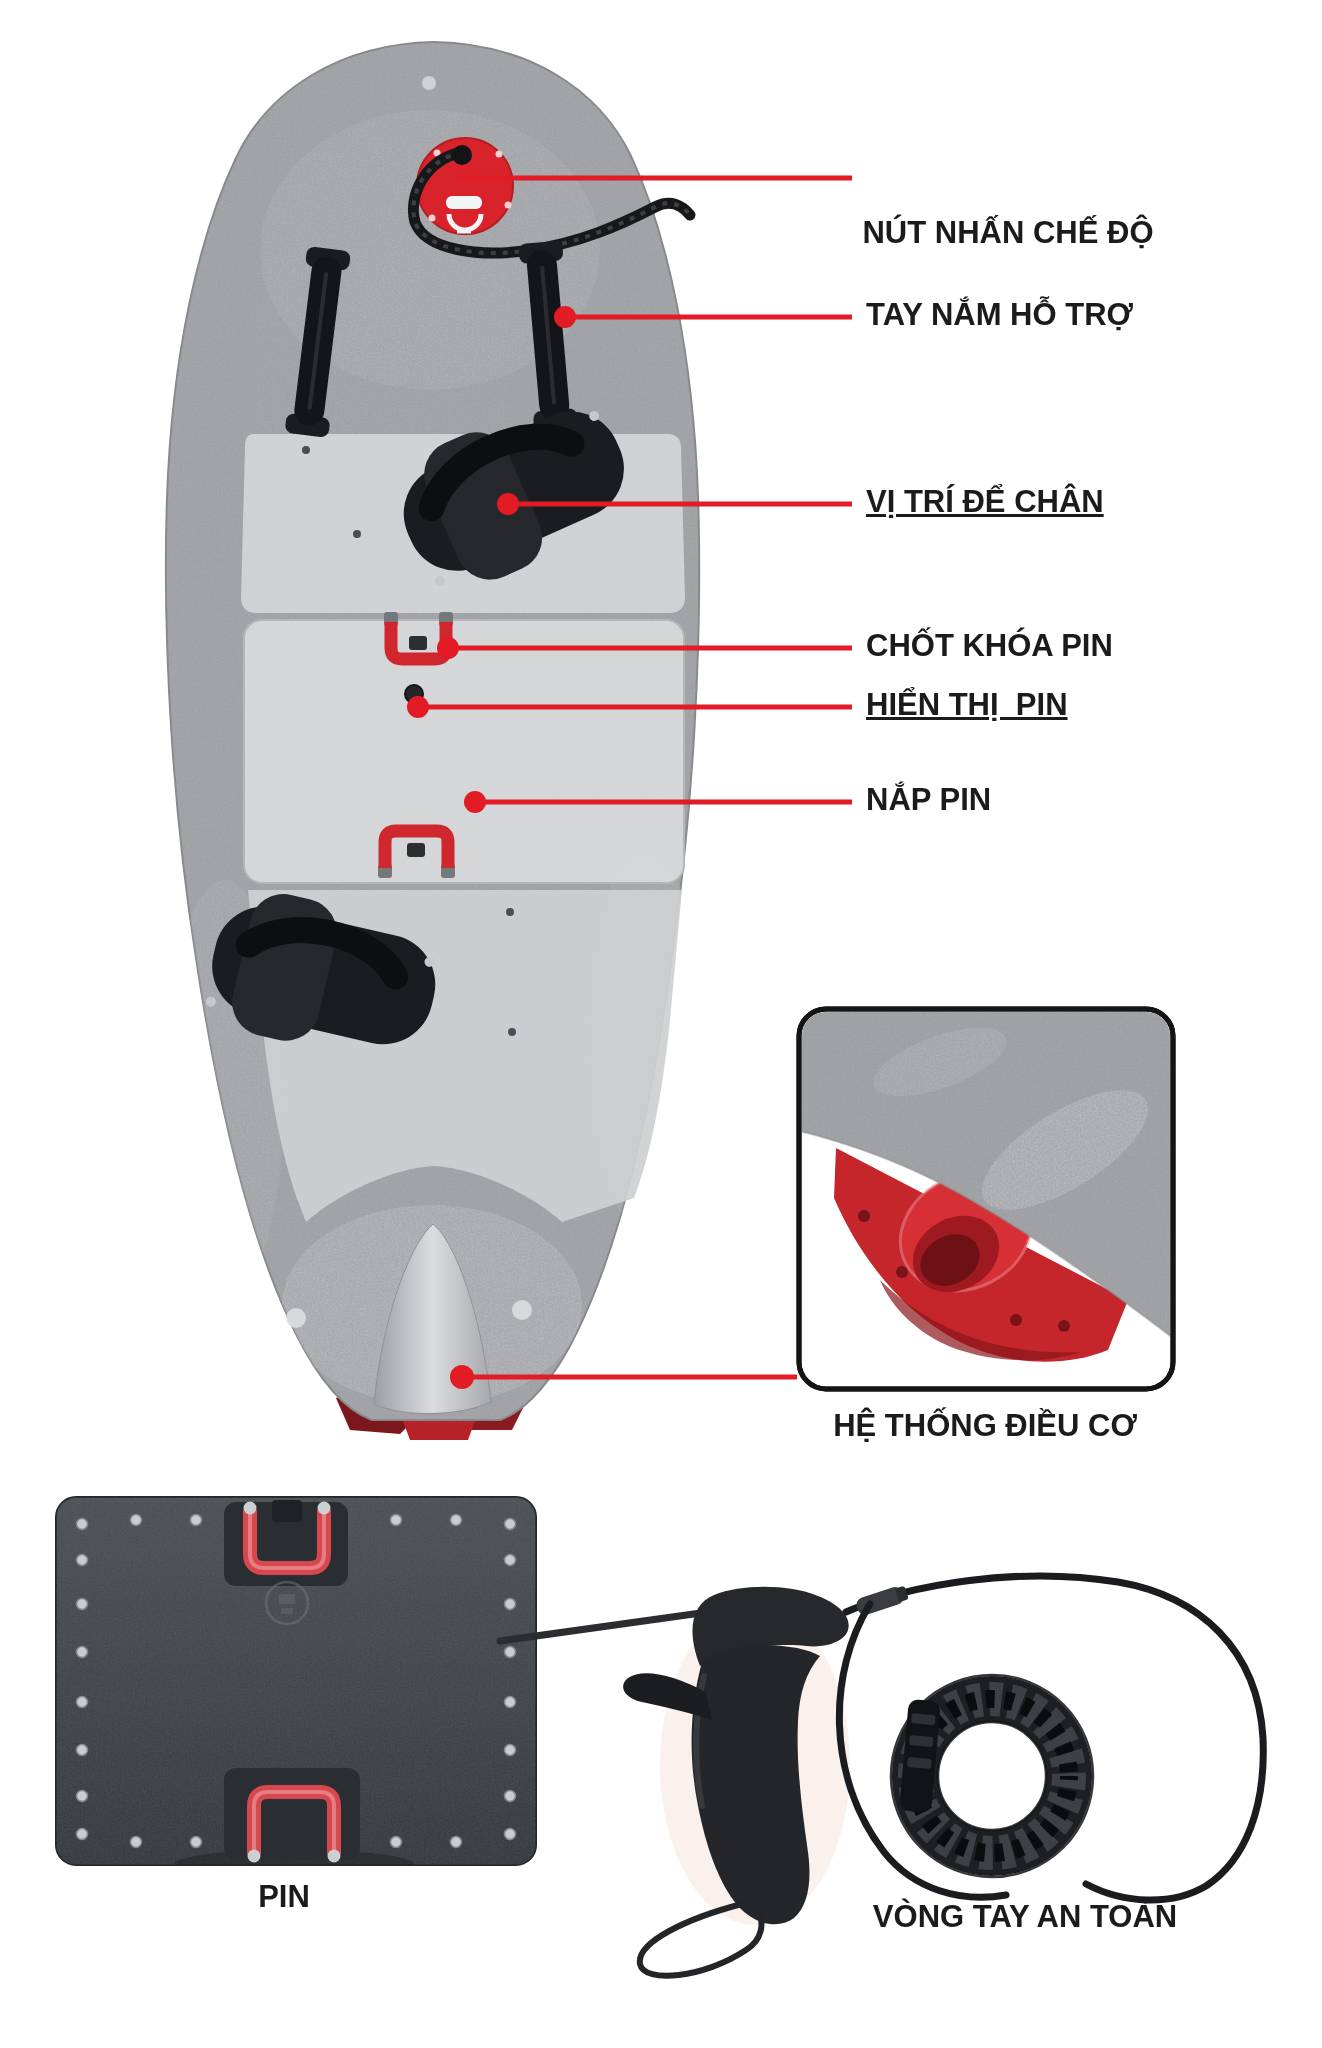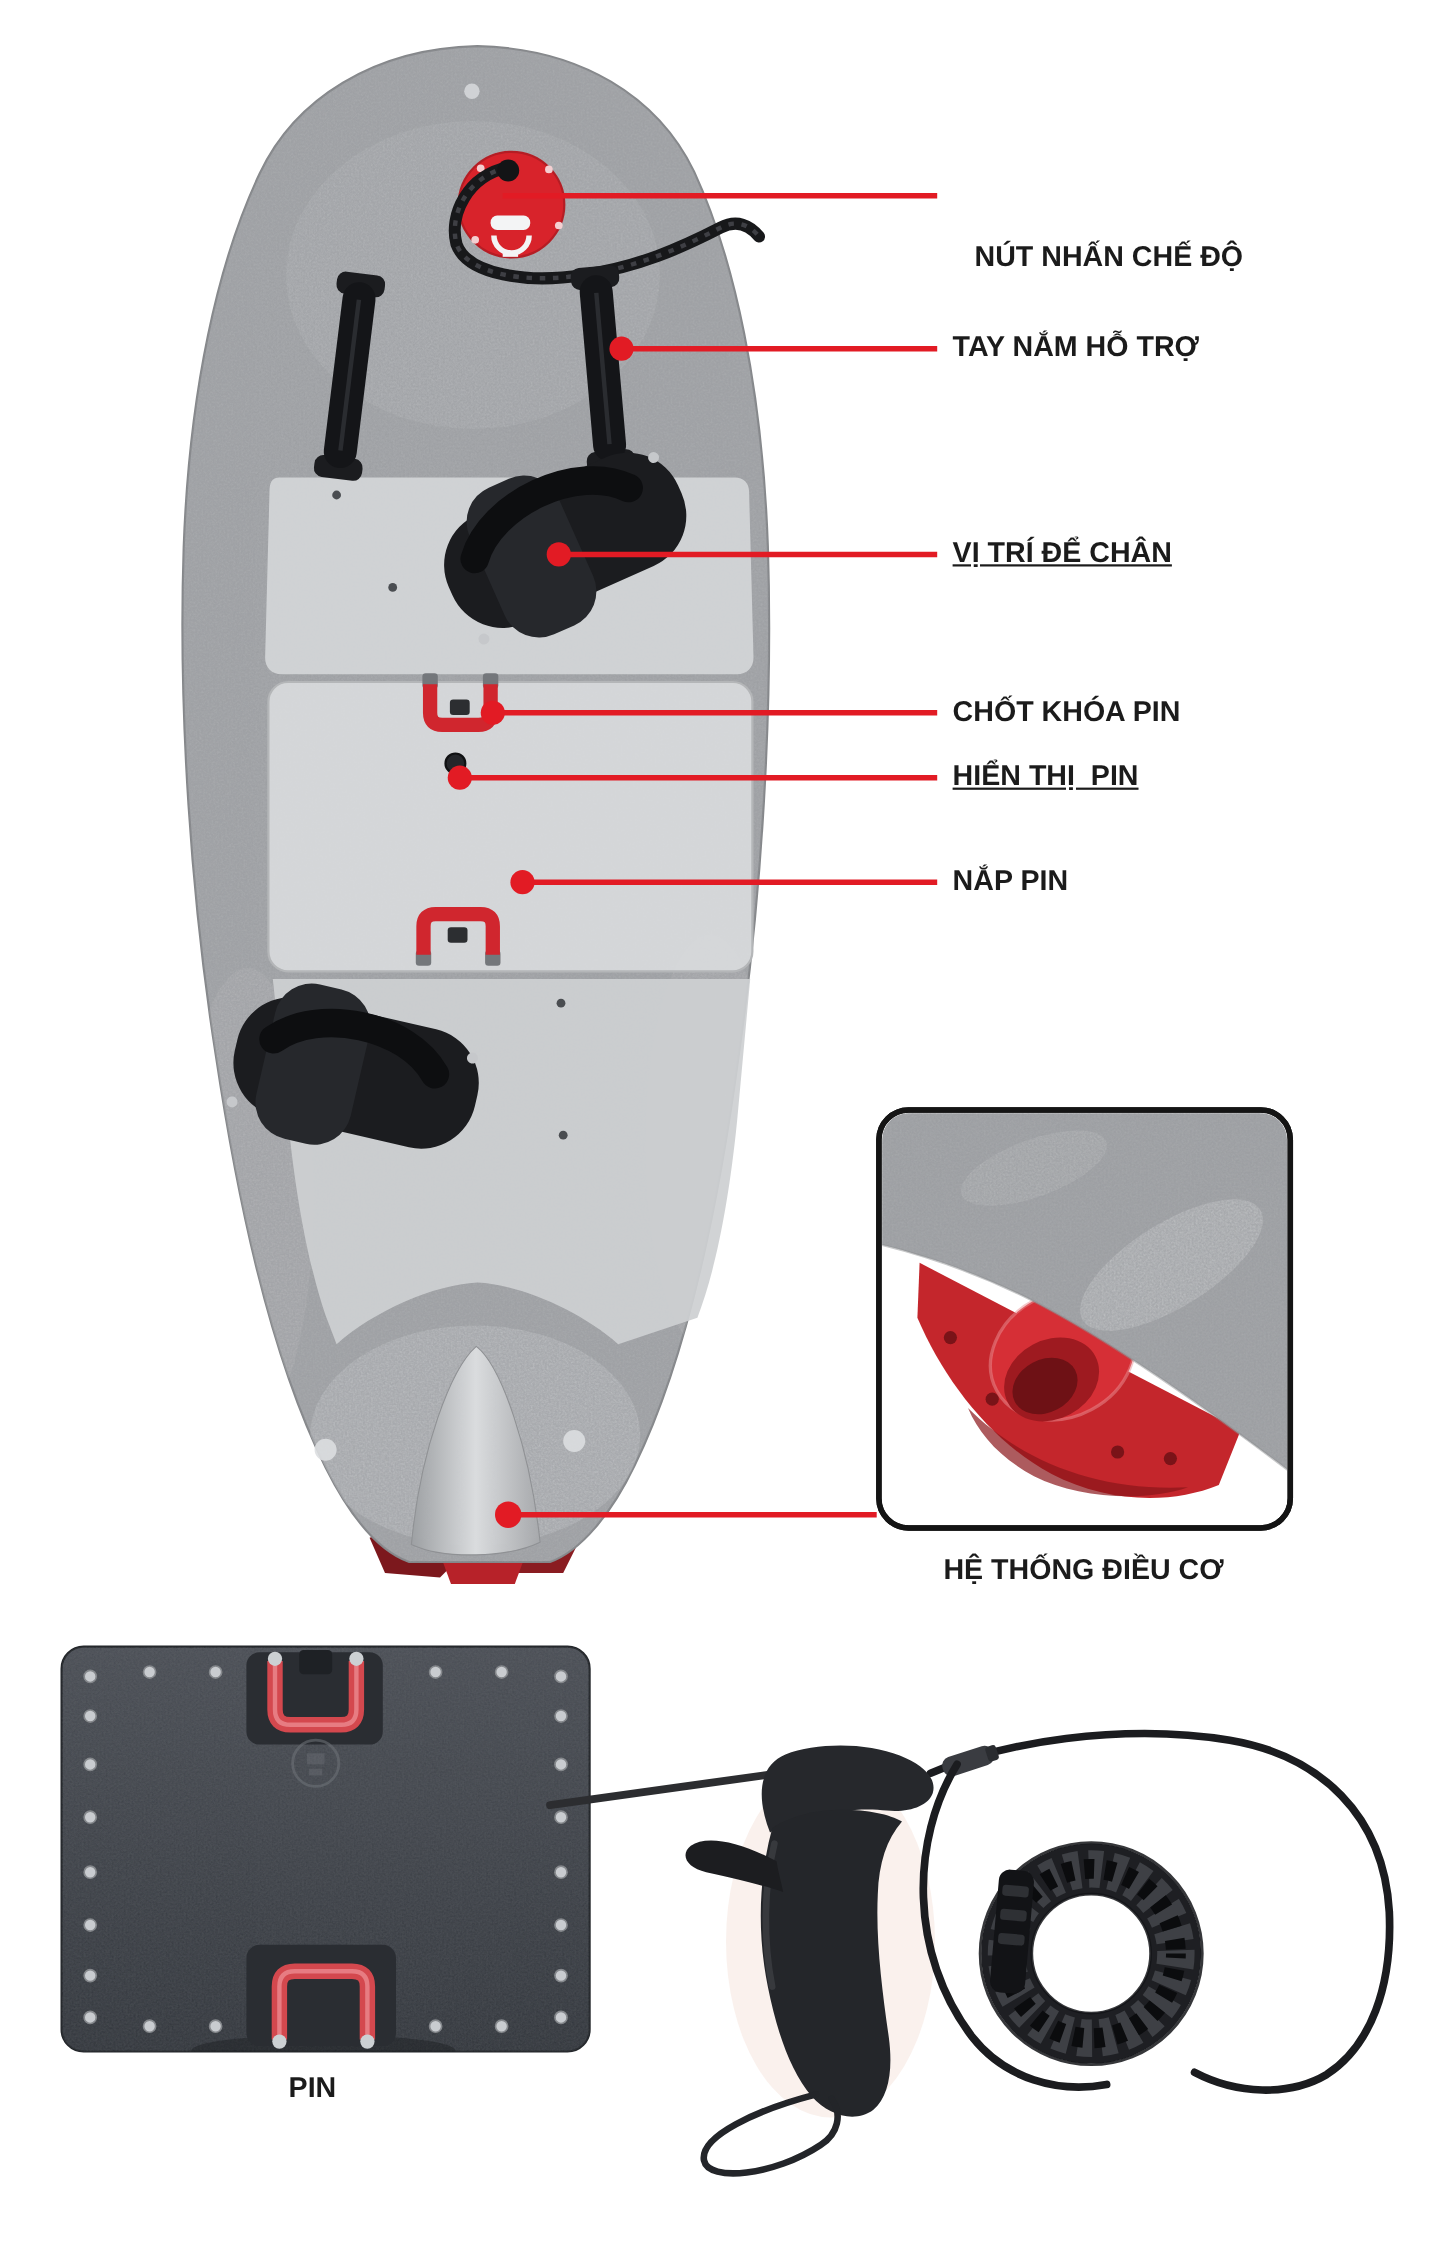--- a/index.html
+++ b/index.html
@@ -8,21 +8,21 @@
     width:1322px;
     height:2048px;
     background:#ffffff;
     overflow:hidden;
     font-family:"Liberation Sans", sans-serif;
   }
   .label{
     position:absolute;
     font-family:"Liberation Sans", sans-serif;
     font-weight:bold;
-    font-size:26px;
+    font-size:31px;
     color:#1b1b1b;
     line-height:42px;
     white-space:pre;
   }
   .label.center{text-align:center;white-space:pre;}
   .two-line{line-height:40px;}
   svg{position:absolute;left:0;top:0;}
 </style>
 </head>
 <body>
@@ -290,14 +290,15 @@
 <div class="label center two-line" style="left:862px;top:133px;width:292px;">
   <div>NÚT NHẤN CHẾ ĐỘ</div>
 </div>
 <div class="label" style="left:866px;top:294px;">TAY NẮM HỖ TRỢ</div>
 <div class="label" style="left:866px;top:481px;text-decoration:underline;">VỊ TRÍ ĐỂ CHÂN</div>
 <div class="label" style="left:866px;top:625px;">CHỐT KHÓA PIN</div>
 <div class="label" style="left:866px;top:684px;text-decoration:underline;">HIỂN THỊ  PIN</div>
 <div class="label" style="left:866px;top:779px;">NẮP PIN</div>
 <div class="label center" style="left:775px;top:1405px;width:420px;">HỆ THỐNG ĐIỀU CƠ</div>
 <div class="label center" style="left:164px;top:1876px;width:240px;">PIN</div>
+<div class="label center" style="left:845px;top:1896px;width:360px;">VÒNG TAY AN TOÀN</div>
 
 </div>
 
 </body></html>

